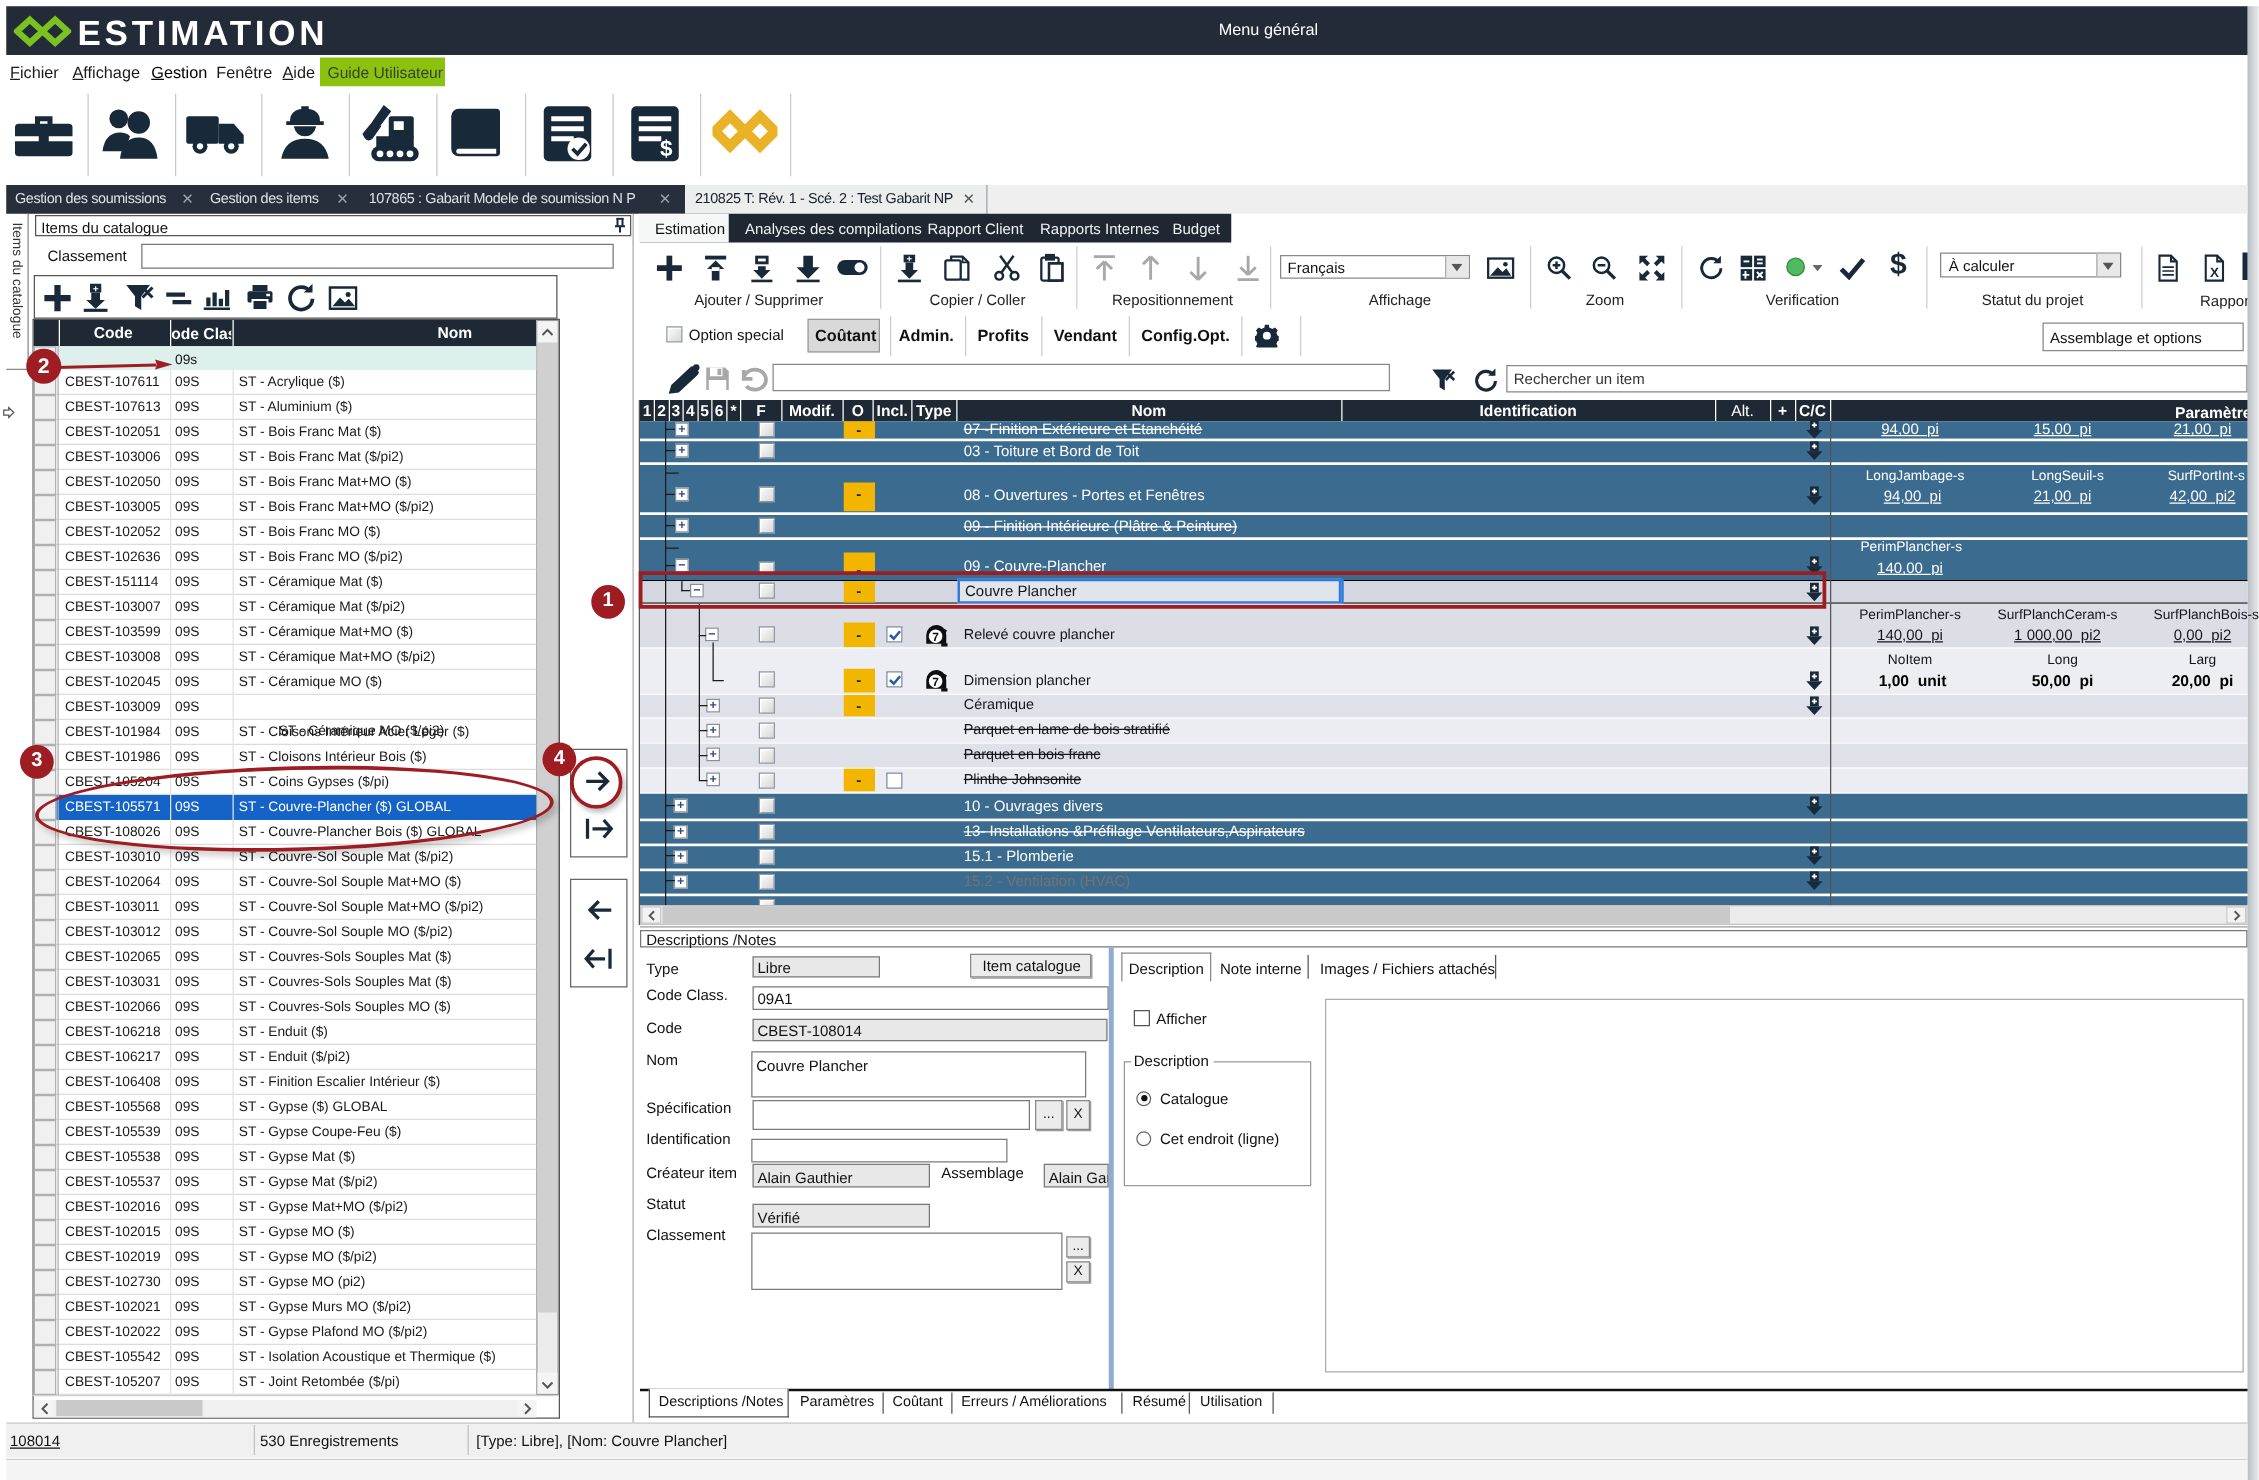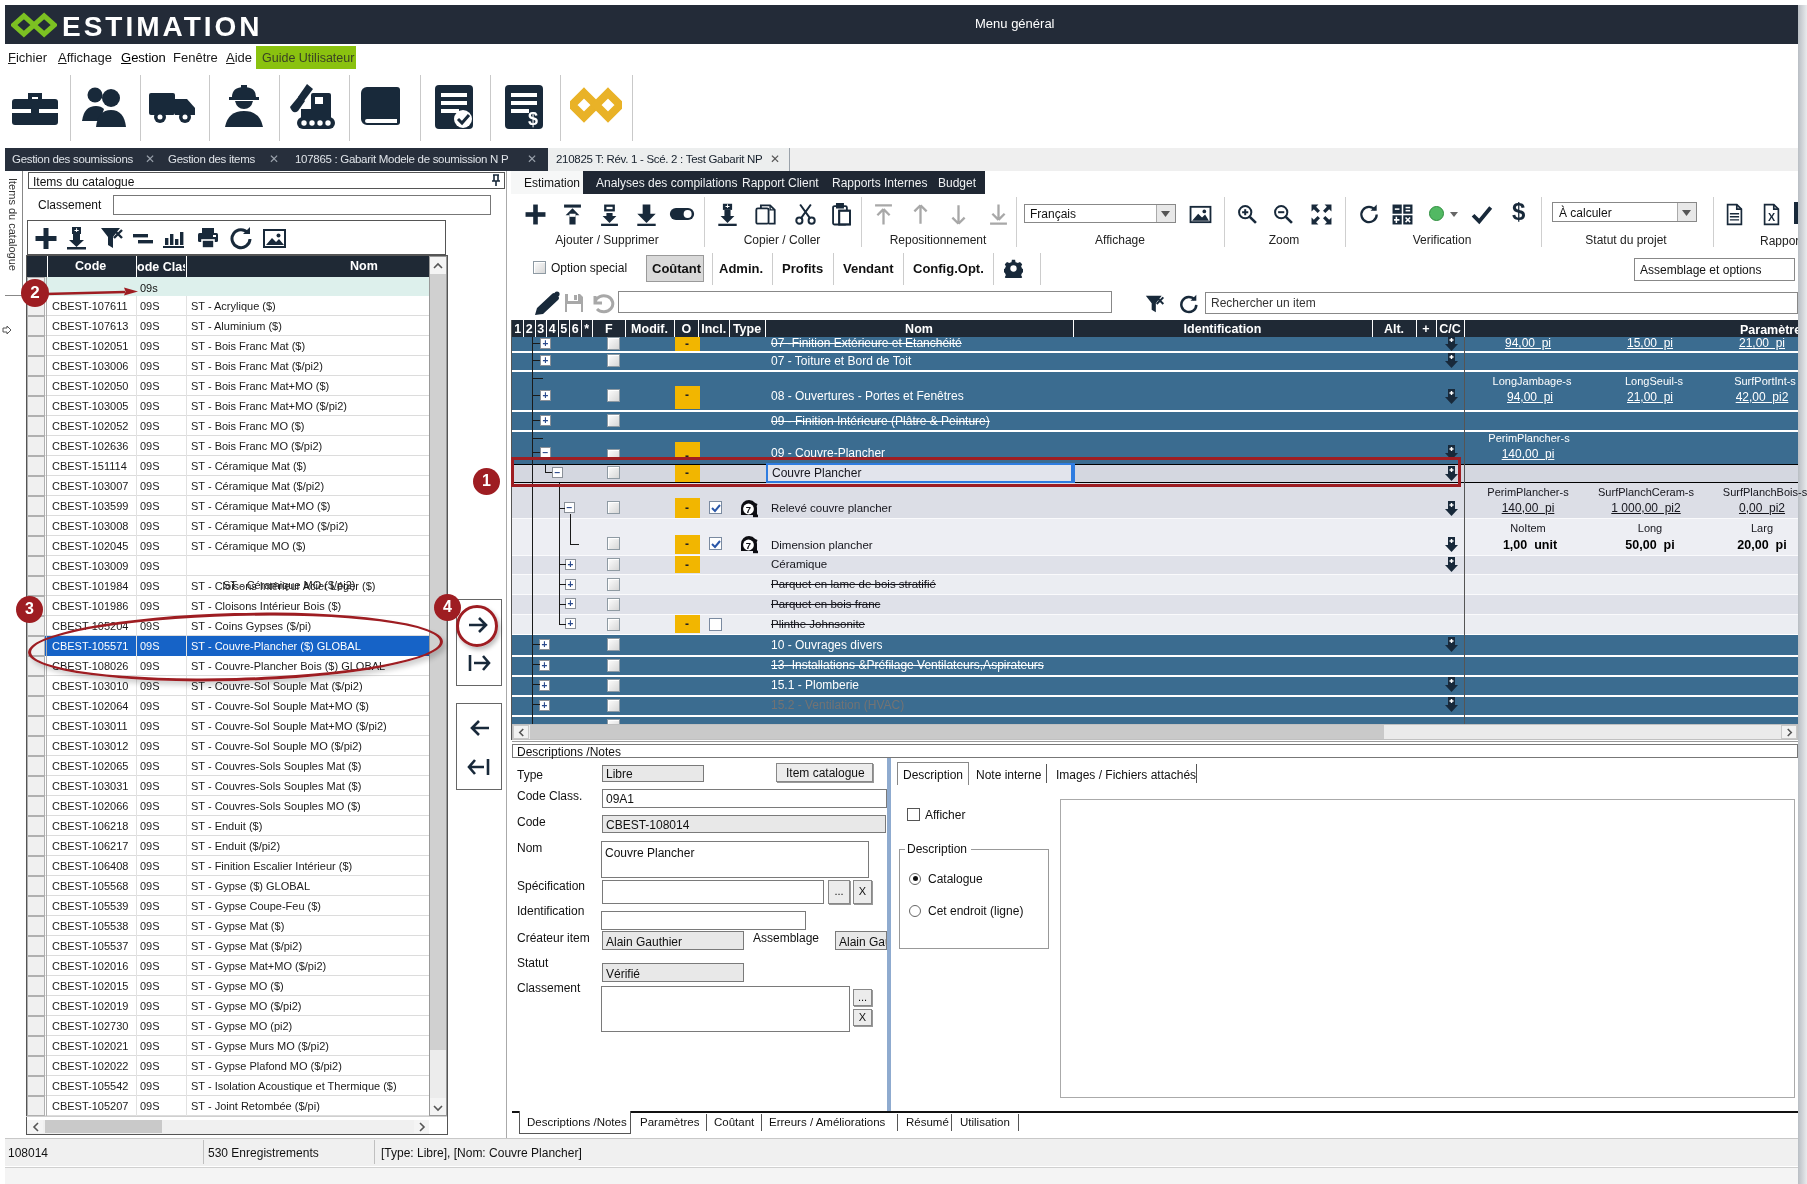--- a/index.html
+++ b/index.html
@@ -731,21 +731,21 @@
     <div class="txt" style="left:686.25px;top:323px;color:#fff;font-weight:bold;font-size:12.5px;transform:translateX(-50%);">O</div>
     <div class="a" style="left:698.0px;top:320px;width:1px;height:17px;background:#fff;"></div>
     <div class="txt" style="left:713.75px;top:323px;color:#fff;font-weight:bold;font-size:12.5px;transform:translateX(-50%);">Incl.</div>
     <div class="a" style="left:728.5px;top:320px;width:1px;height:17px;background:#fff;"></div>
     <div class="txt" style="left:747.0px;top:323px;color:#fff;font-weight:bold;font-size:12.5px;transform:translateX(-50%);">Type</div>
     <div class="a" style="left:764.5px;top:320px;width:1px;height:17px;background:#fff;"></div>
     <div class="txt" style="left:919.0px;top:323px;color:#fff;font-weight:bold;font-size:12.5px;transform:translateX(-50%);">Nom</div>
     <div class="a" style="left:1072.5px;top:320px;width:1px;height:17px;background:#fff;"></div>
     <div class="txt" style="left:1222.5px;top:323px;color:#fff;font-weight:bold;font-size:12.5px;transform:translateX(-50%);">Identification</div>
     <div class="a" style="left:1371.5px;top:320px;width:1px;height:17px;background:#fff;"></div>
-    <div class="txt" style="left:1394.0px;top:323px;color:#fff;font-weight:bold;font-size:12.5px;transform:translateX(-50%);">Alt.</div>
+    <div class="txt" style="left:1394.0px;top:323px;color:#fff;font-weight:normal;font-size:12.5px;transform:translateX(-50%);">Alt.</div>
     <div class="a" style="left:1415.5px;top:320px;width:1px;height:17px;background:#fff;"></div>
     <div class="txt" style="left:1426.0px;top:323px;color:#fff;font-weight:bold;font-size:12.5px;transform:translateX(-50%);">+</div>
     <div class="a" style="left:1435.5px;top:320px;width:1px;height:17px;background:#fff;"></div>
     <div class="txt" style="left:1450.0px;top:323px;color:#fff;font-weight:bold;font-size:12.5px;transform:translateX(-50%);">C/C</div>
     <div class="a" style="left:1463.5px;top:320px;width:1px;height:17px;background:#fff;"></div>
     <div class="a" style="left:1740px;top:323px;width:58px;height:14px;overflow:hidden;">
       <span style="position:absolute;left:0;top:0;color:#fff;font-weight:bold;font-size:12.5px;white-space:nowrap;">Paramètres</span>
     </div>
     <div class="a" style="left:512px;top:337px;width:1286px;height:13.5px;background:#3b6c90;"></div>
     <div class="exp" style="left:540px;top:338px;">+</div>
@@ -767,21 +767,21 @@
     <div class="a" style="left:512px;top:352.5px;width:1286px;height:17.0px;background:#3b6c90;"></div>
     <div class="exp" style="left:540px;top:355px;">+</div>
     <div class="cb" style="left:607px;top:354px;"></div>
     <svg class="a" style="left:1444px;top:353px;" width="15" height="15" viewBox="0 0 15 15">
       <g fill="#18293a">
 <rect x="4" y="0" width="7" height="8"></rect>
         <path d="M1,8 h13 l-6.5,7 z"></path>
 <path d="M7.5,2 v4 M5.5,4 h4" stroke="#fff" stroke-width="1.4"></path>
       </g>
     </svg>
-    <div class="txt" style="left:771px;top:355.46px;font-size:12px;color:#fff;">07 - Toiture et Bord de Toit</div>
+    <div class="txt" style="left:771px;top:355.46px;font-size:12px;color:#fff;">03 - Toiture et Bord de Toit</div>
     <div class="a" style="left:512px;top:369.5px;width:1286px;height:2px;background:#fff;"></div>
     <div class="a" style="left:512px;top:371.5px;width:1286px;height:38.5px;background:#3b6c90;"></div>
     <div class="tl" style="left:532px;top:378px;width:11px;height:1px;"></div>
     <div class="exp" style="left:540px;top:390px;">+</div>
     <div class="cb" style="left:607px;top:389px;"></div>
     <div class="ycell" style="left:675px;top:386px;height:23px;"></div>
     <div class="txt" style="left:685px;top:389px;font-size:12px;font-weight:bold;color:#222;">-</div>
     <svg class="a" style="left:1444px;top:389px;" width="15" height="15" viewBox="0 0 15 15">
       <g fill="#18293a">
 <rect x="4" y="0" width="7" height="8"></rect>
@@ -1079,21 +1079,21 @@
     <div class="a" style="left:706px;top:1114px;width:1px;height:17px;background:#555;"></div>
     <div class="txt" style="left:714px;top:1117px;font-size:11.5px;">Coûtant</div>
     <div class="a" style="left:761px;top:1114px;width:1px;height:17px;background:#555;"></div>
     <div class="txt" style="left:769px;top:1117px;font-size:11.5px;">Erreurs / Améliorations</div>
     <div class="a" style="left:897px;top:1114px;width:1px;height:17px;background:#555;"></div>
     <div class="txt" style="left:906px;top:1117px;font-size:11.5px;">Résumé</div>
     <div class="a" style="left:951px;top:1114px;width:1px;height:17px;background:#555;"></div>
     <div class="txt" style="left:960px;top:1117px;font-size:11.5px;">Utilisation</div>
     <div class="a" style="left:1018px;top:1114px;width:1px;height:17px;background:#555;"></div>
     <div class="a" style="left:5px;top:1138px;width:1793px;height:28px;background:#f0f0f0;border-top:1px solid #c8c8c8;"></div>
-    <div class="txt" style="left:8px;top:1147px;font-size:12px;">108014</div>
+    <div class="txt" style="left:8px;top:1147px;font-size:12px;text-decoration:underline;">108014</div>
     <div class="a" style="left:203px;top:1140px;width:1px;height:24px;background:#c0c0c0;"></div>
     <div class="txt" style="left:208px;top:1147px;font-size:12px;">530 Enregistrements</div>
     <div class="a" style="left:374px;top:1140px;width:1px;height:24px;background:#c0c0c0;"></div>
     <div class="txt" style="left:381px;top:1147px;font-size:12px;">[Type: Libre], [Nom: Couvre Plancher]</div>
     <div class="a" style="left:5px;top:1167px;width:1793px;height:17px;background:#f4f4f4;border-top:1px solid #d0d0d0;"></div>
     <div class="a" style="left:511px;top:457px;width:950px;height:30px;border:3px solid #9e1d22;z-index:50;"></div>
     <div class="redc" style="left:473px;top:468px;width:27px;height:27px;font-size:16px;line-height:26px;">1</div>
     <div class="redc" style="left:21px;top:279px;width:28px;height:28px;font-size:17px;line-height:27px;">2</div>
     <svg class="a" style="left:45px;top:284px;z-index:60;" width="95" height="16" viewBox="0 0 95 16">
 <path d="M0,10 L80,8" stroke="#9e1d22" stroke-width="2.6" fill="none"></path>

